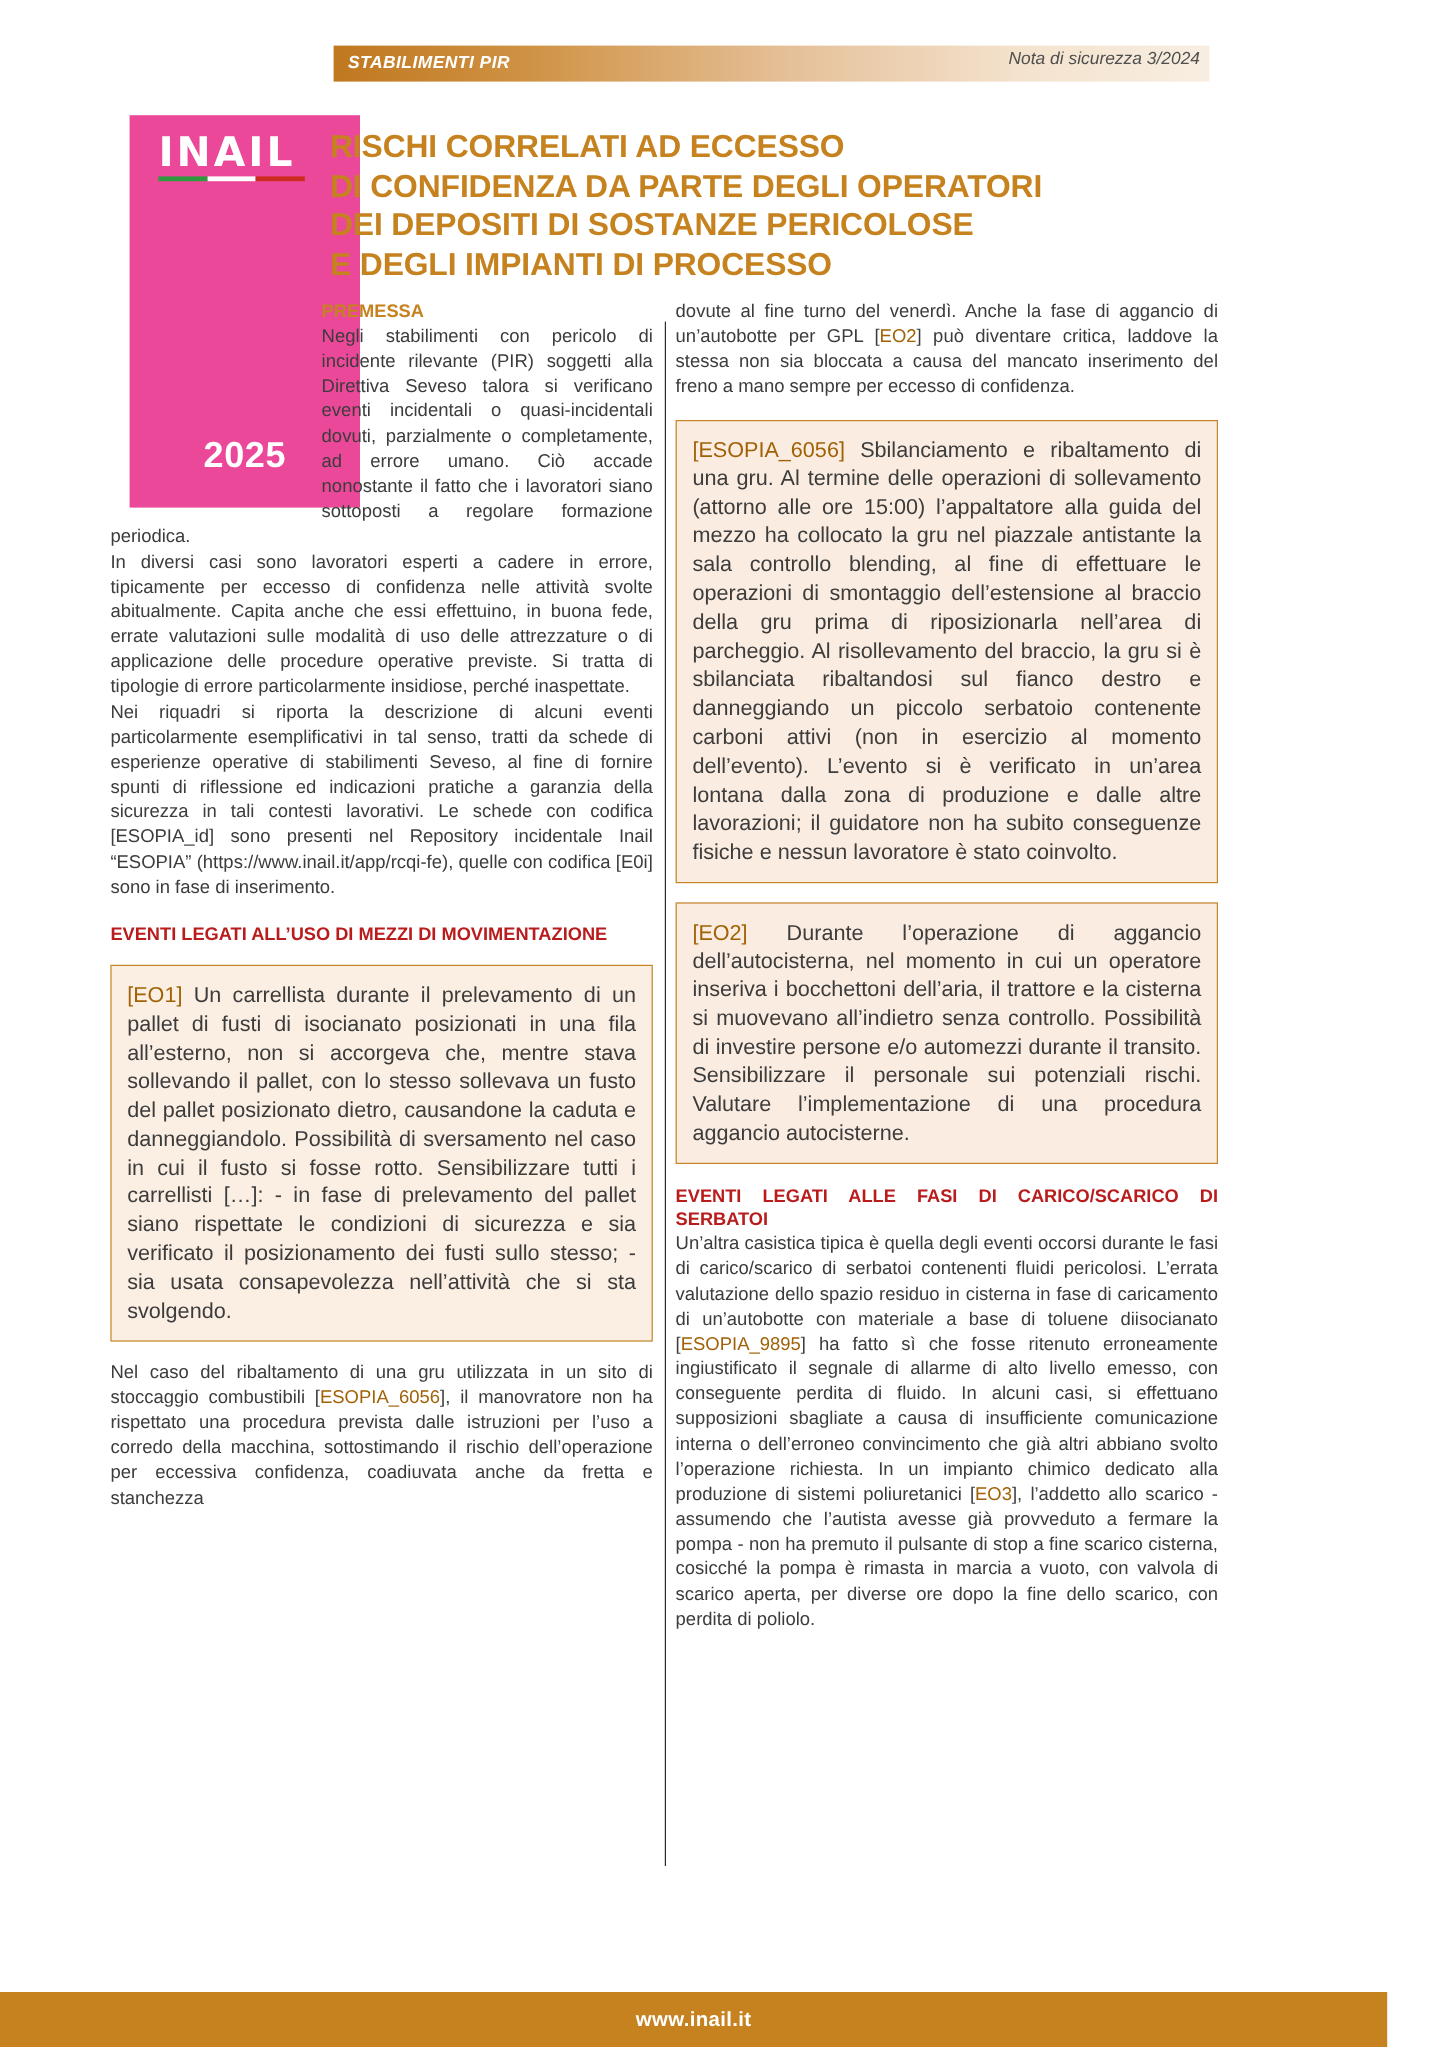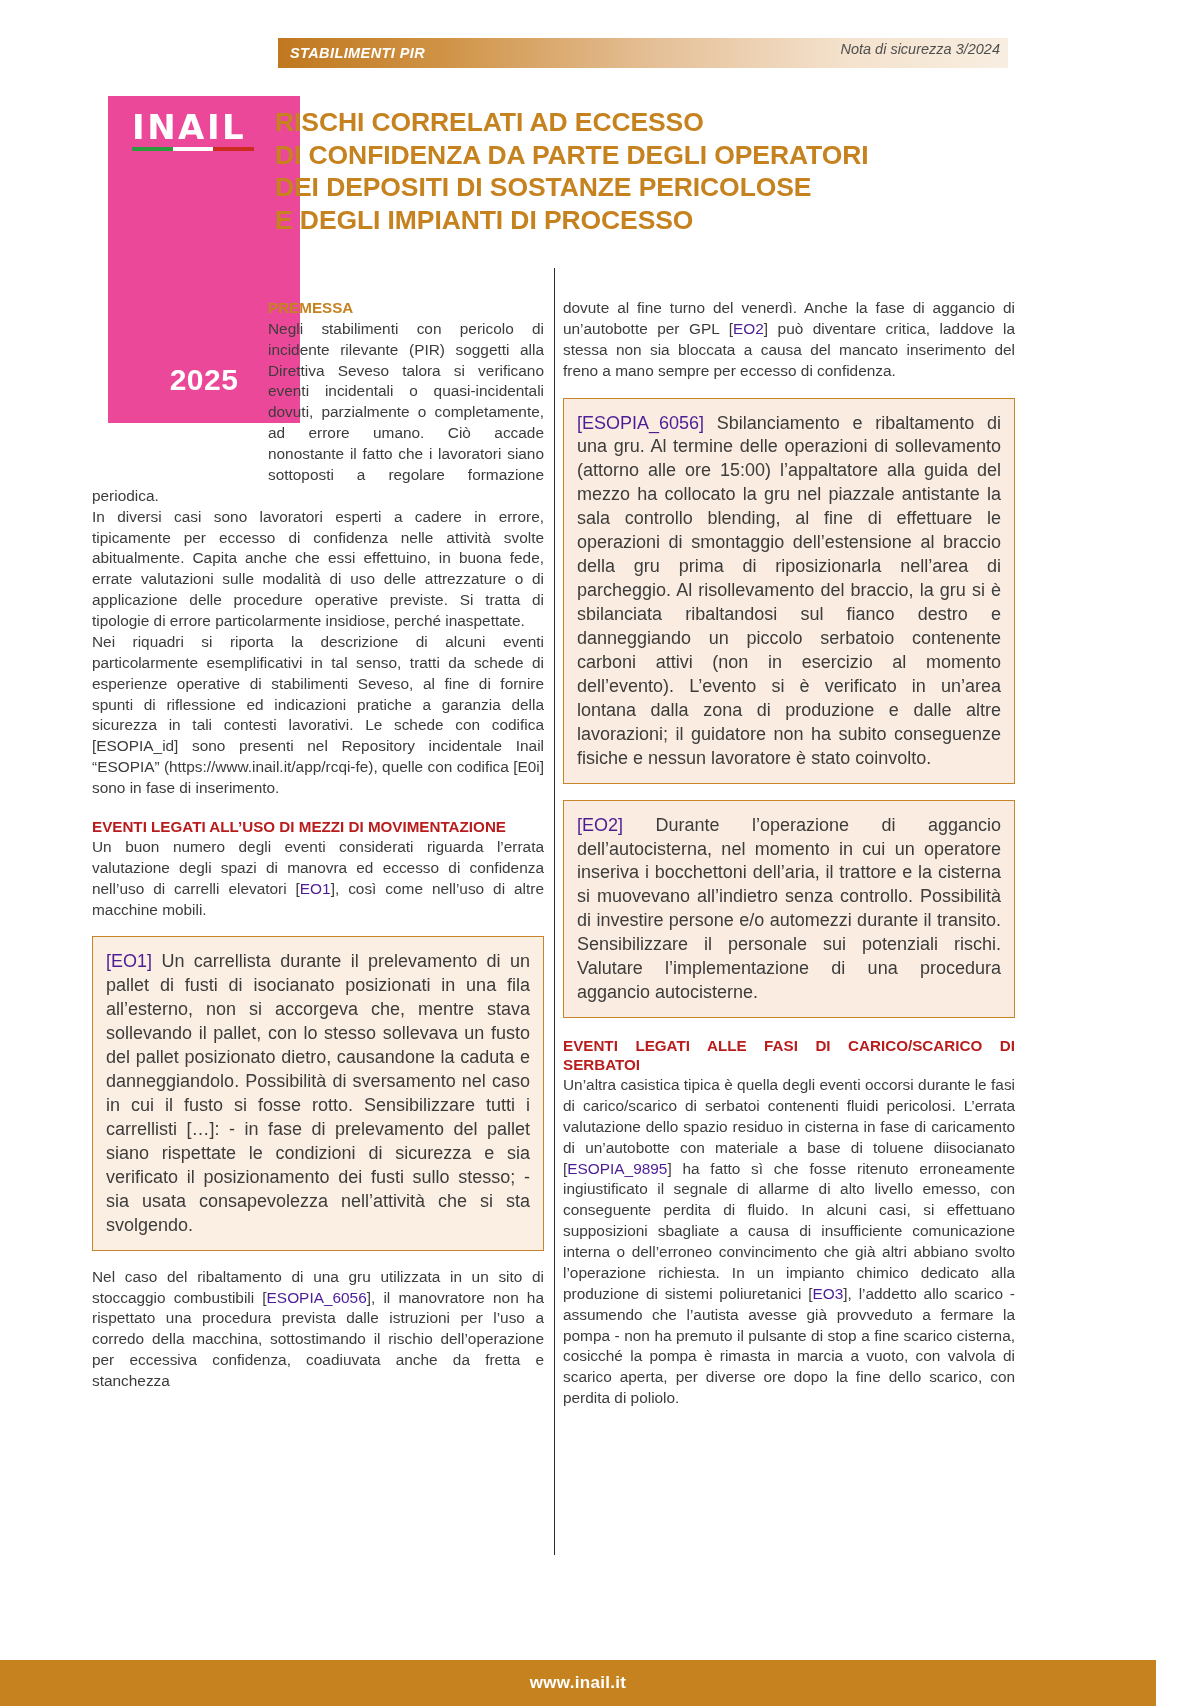--- a/index.html
+++ b/index.html
@@ -107,21 +107,20 @@
   .main-title div { white-space: nowrap; }
 
   
   .col {
     position: absolute;
     top: 250px;
     font-size: 15.4px;
     line-height: 1.355;
     text-align: justify;
     color: #3c3c3c;
-    margin-top: 48px;
   }
   .col-left  { left: 92px;  width: 452px; }
   .col-right { left: 563px; width: 452px; }
   
   .wrap-float {
     float: left;
     width: 176px;
     height: 172px;
     shape-outside: content-box;
   }
@@ -150,21 +149,21 @@
   h3.premessa {
     font-size: 15.2px;
     font-weight: bold;
     color: #c5821f;
     margin: 0 0 1px 0;
     line-height: 1.3;
     text-align: left;
   }
   p { margin: 0; }
 
-  .code { color: #4c1d95; }
+  .code { color: #a16207; }
 
   
   .callout {
     border: 1.6px solid #c58528;
     background: #fbefe3;
     padding: 13px 13px 12px 13px;
     margin: 16px 0 16px 0;
     font-size: 18px;
     line-height: 1.33;
     text-align: justify;
@@ -222,21 +221,20 @@
 
 <div class="col col-left">
   <div class="wrap-float"></div>
 
   <h3 class="premessa">PREMESSA</h3>
   <p>Negli stabilimenti con pericolo di incidente rilevante (PIR) soggetti alla Direttiva Seveso talora si verificano eventi incidentali o quasi-incidentali dovuti, parzialmente o completamente, ad errore umano. Ciò accade nonostante il fatto che i lavoratori siano sottoposti a regolare formazione periodica.</p>
   <p>In diversi casi sono lavoratori esperti a cadere in errore, tipicamente per eccesso di confidenza nelle attività svolte abitualmente. Capita anche che essi effettuino, in buona fede, errate valutazioni sulle modalità di uso delle attrezzature o di applicazione delle procedure operative previste. Si tratta di tipologie di errore particolarmente insidiose, perché inaspettate.</p>
   <p>Nei riquadri si riporta la descrizione di alcuni eventi particolarmente esemplificativi in tal senso, tratti da schede di esperienze operative di stabilimenti Seveso, al fine di fornire spunti di riflessione ed indicazioni pratiche a garanzia della sicurezza in tali contesti lavorativi. Le schede con codifica [ESOPIA_id] sono presenti nel Repository incidentale Inail “ESOPIA” (https://www.inail.it/app/rcqi-fe), quelle con codifica [E0i] sono in fase di inserimento.</p>
 
   <h2 class="section-head">EVENTI LEGATI ALL’USO DI MEZZI DI MOVIMENTAZIONE</h2>
-  <p><span>Un buon numero degli eventi considerati riguarda l’errata valutazione degli spazi di manovra ed eccesso di confidenza nell’uso di carrelli elevatori [</span><span class="code">EO1</span><span>], così come nell’uso di altre macchine mobili.</span></p>
 
   <div class="callout"><span class="code">[EO1]</span><span> Un carrellista durante il prelevamento di un pallet di fusti di isocianato posizionati in una fila all’esterno, non si accorgeva che, mentre stava sollevando il pallet, con lo stesso sollevava un fusto del pallet posizionato dietro, causandone la caduta e danneggiandolo. Possibilità di sversamento nel caso in cui il fusto si fosse rotto. Sensibilizzare tutti i carrellisti […]: - in fase di prelevamento del pallet siano rispettate le condizioni di sicurezza e sia verificato il posizionamento dei fusti sullo stesso; - sia usata consapevolezza nell’attività che si sta svolgendo.</span></div>
 
   <p><span>Nel caso del ribaltamento di una gru utilizzata in un sito di stoccaggio combustibili [</span><span class="code">ESOPIA_6056</span><span>], il manovratore non ha rispettato una procedura prevista dalle istruzioni per l’uso a corredo della macchina, sottostimando il rischio dell’operazione per eccessiva confidenza, coadiuvata anche da fretta e stanchezza</span></p>
 </div>
 
 <div class="col col-right">
   <p><span>dovute al fine turno del venerdì. Anche la fase di aggancio di un’autobotte per GPL [</span><span class="code">EO2</span><span>] può diventare critica, laddove la stessa non sia bloccata a causa del mancato inserimento del freno a mano sempre per eccesso di confidenza.</span></p>
 
   <div class="callout warm"><span class="code">[ESOPIA_6056]</span><span> Sbilanciamento e ribaltamento di una gru. Al termine delle operazioni di sollevamento (attorno alle ore 15:00) l’appaltatore alla guida del mezzo ha collocato la gru nel piazzale antistante la sala controllo blending, al fine di effettuare le operazioni di smontaggio dell’estensione al braccio della gru prima di riposizionarla nell’area di parcheggio. Al risollevamento del braccio, la gru si è sbilanciata ribaltandosi sul fianco destro e danneggiando un piccolo serbatoio contenente carboni attivi (non in esercizio al momento dell’evento). L’evento si è verificato in un’area lontana dalla zona di produzione e dalle altre lavorazioni; il guidatore non ha subito conseguenze fisiche e nessun lavoratore è stato coinvolto.</span></div>

